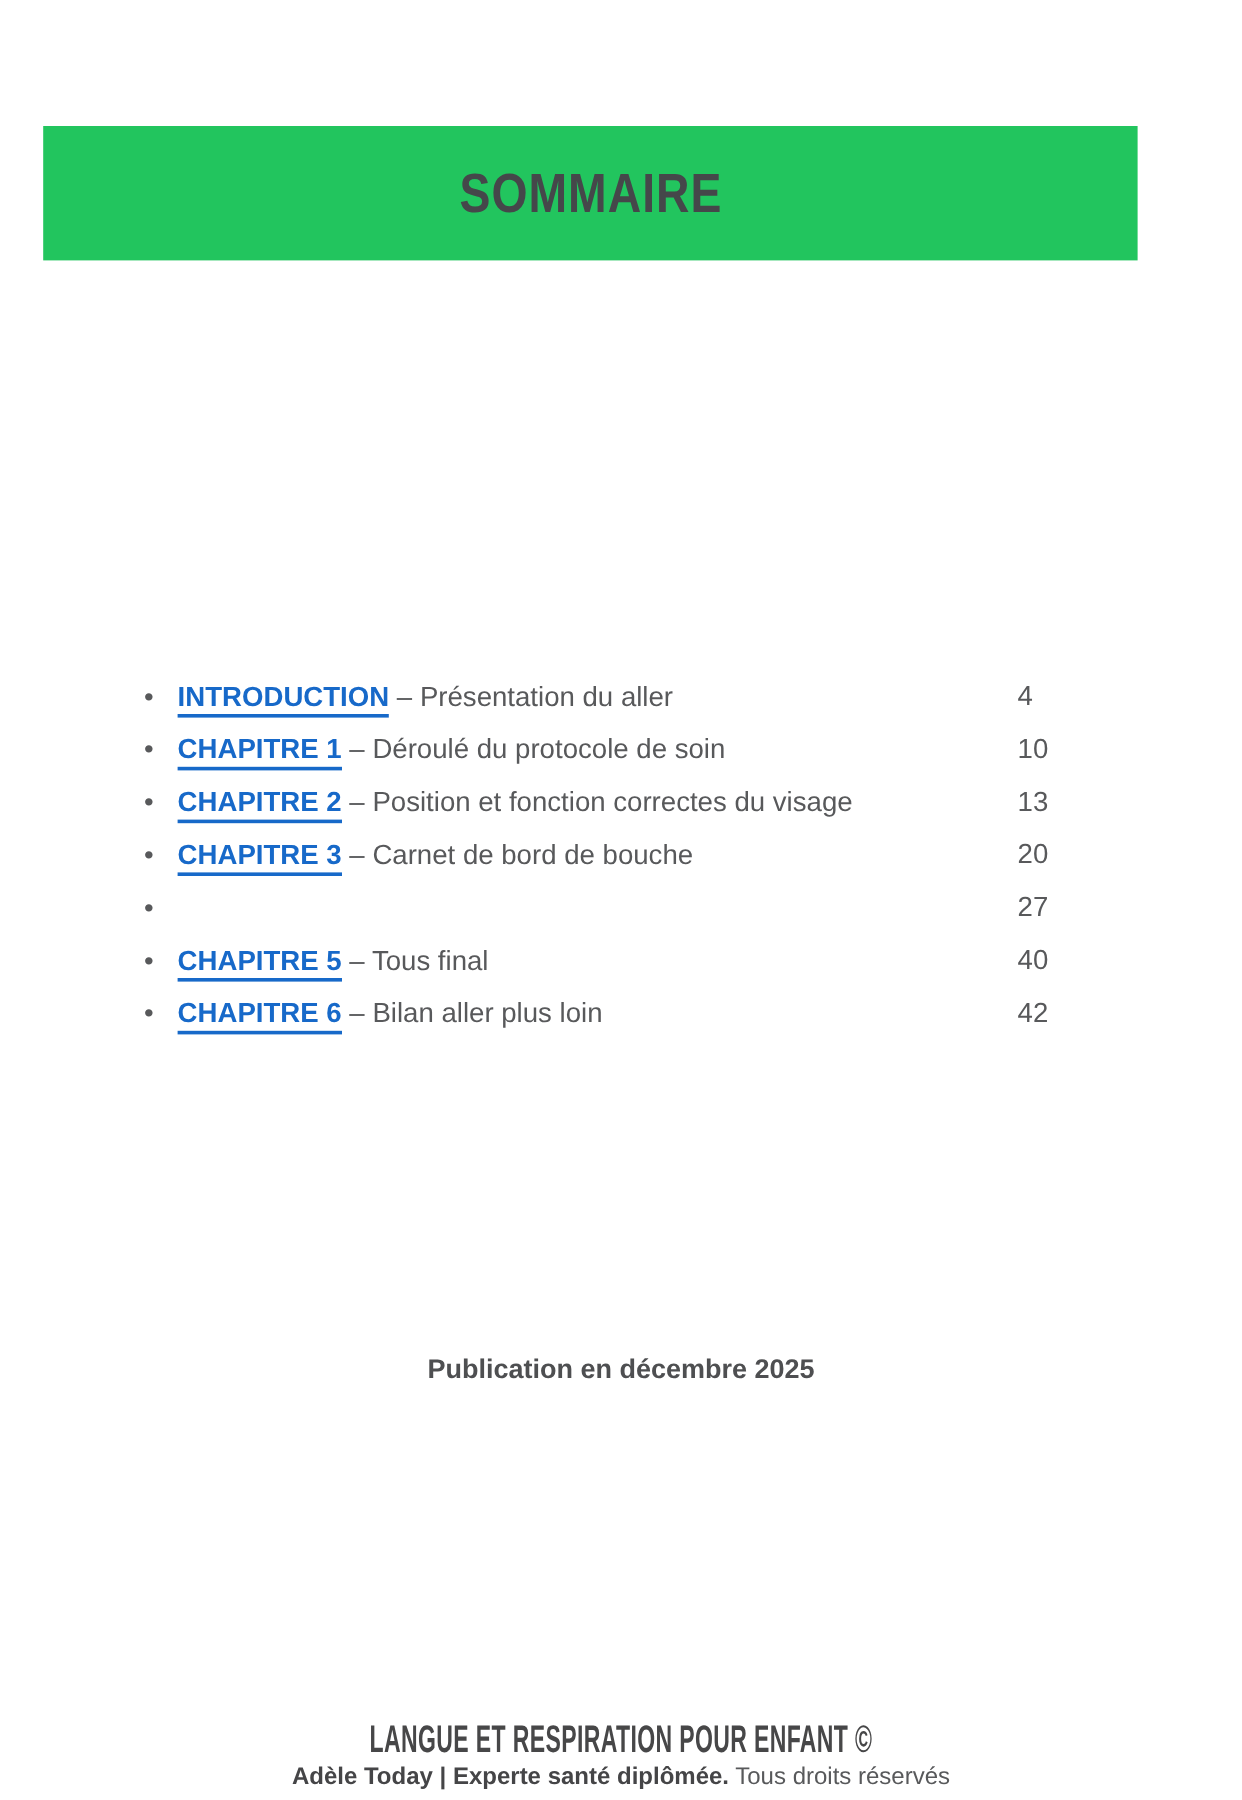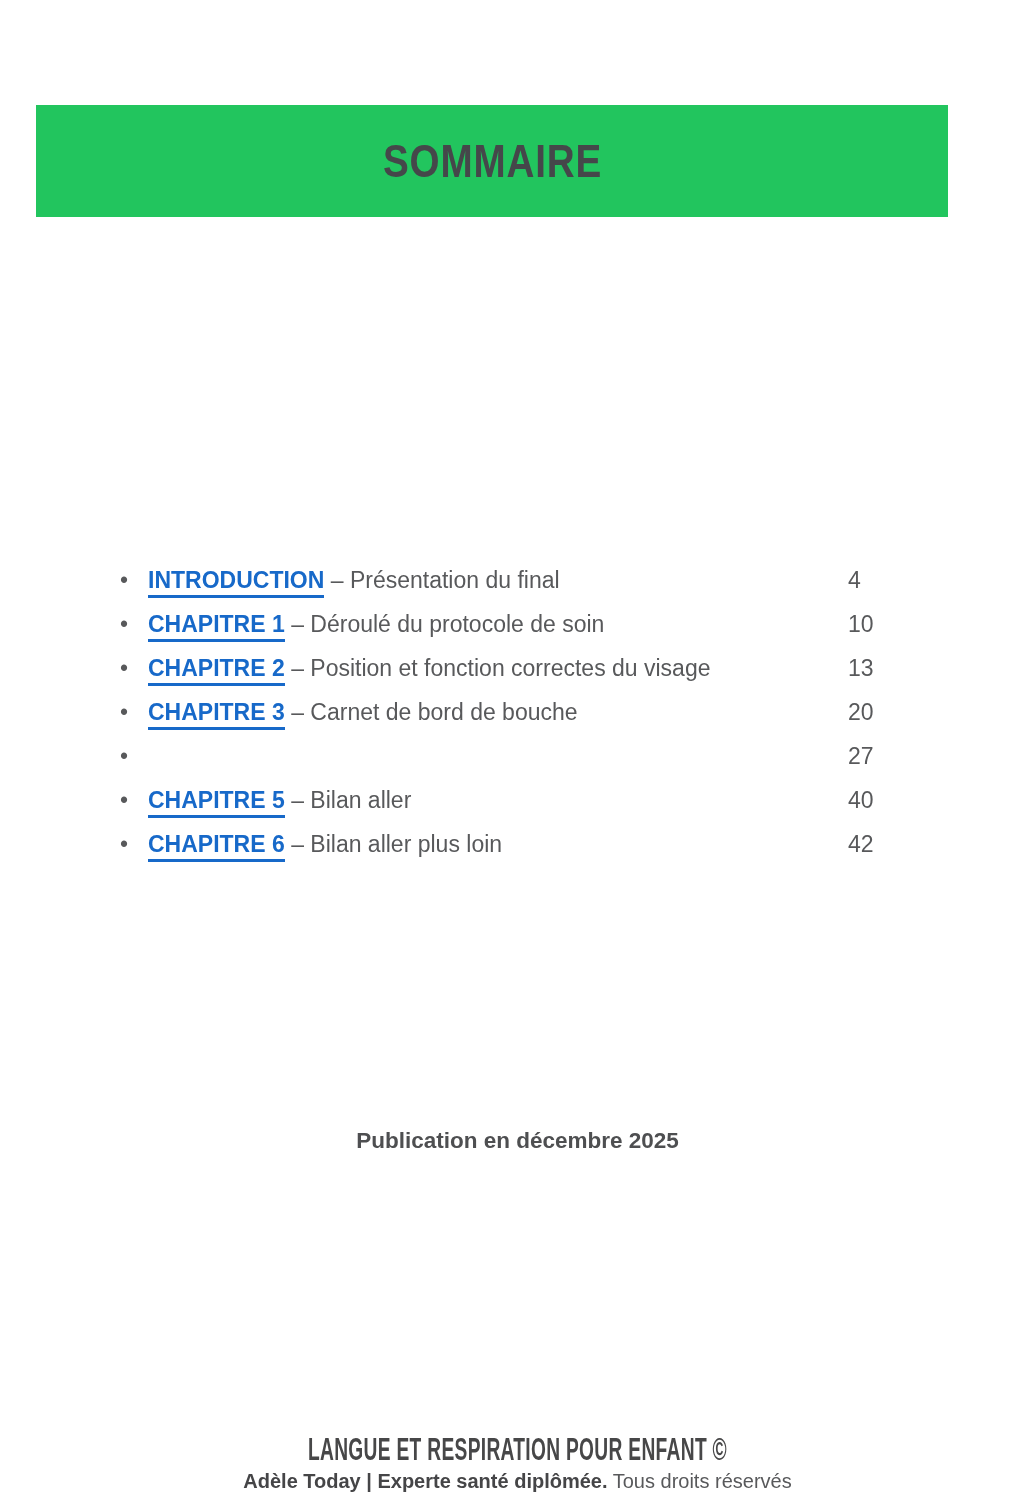--- a/index.html
+++ b/index.html
@@ -130,21 +130,21 @@
 
 <header class="banner">
   <h1>SOMMAIRE</h1>
 </header>
 
 <ul class="toc">
   <li class="toc-row">
     <span class="bullet">•</span>
     <span class="entry"><a class="toc-link">INTRODUCTION</a>
       <span class="sep">–</span>
-      <span class="desc">Présentation du final</span></span>
+      <span class="desc">Présentation du aller</span></span>
     <span class="pagenum">4</span>
   </li>
   <li class="toc-row">
     <span class="bullet">•</span>
     <span class="entry"><a class="toc-link">CHAPITRE 1</a>
       <span class="sep">–</span>
       <span class="desc">Déroulé du protocole de soin</span></span>
     <span class="pagenum">10</span>
   </li>
   <li class="toc-row">
@@ -162,21 +162,21 @@
     <span class="pagenum">20</span>
   </li>
   <li class="toc-row">
     <span class="bullet">•</span>
     <span class="pagenum">27</span>
   </li>
   <li class="toc-row">
     <span class="bullet">•</span>
     <span class="entry"><a class="toc-link">CHAPITRE 5</a>
       <span class="sep">–</span>
-      <span class="desc">Bilan aller</span></span>
+      <span class="desc">Tous final</span></span>
     <span class="pagenum">40</span>
   </li>
   <li class="toc-row">
     <span class="bullet">•</span>
     <span class="entry"><a class="toc-link">CHAPITRE 6</a>
       <span class="sep">–</span>
       <span class="desc">Bilan aller plus loin</span></span>
     <span class="pagenum">42</span>
   </li>
 </ul>

